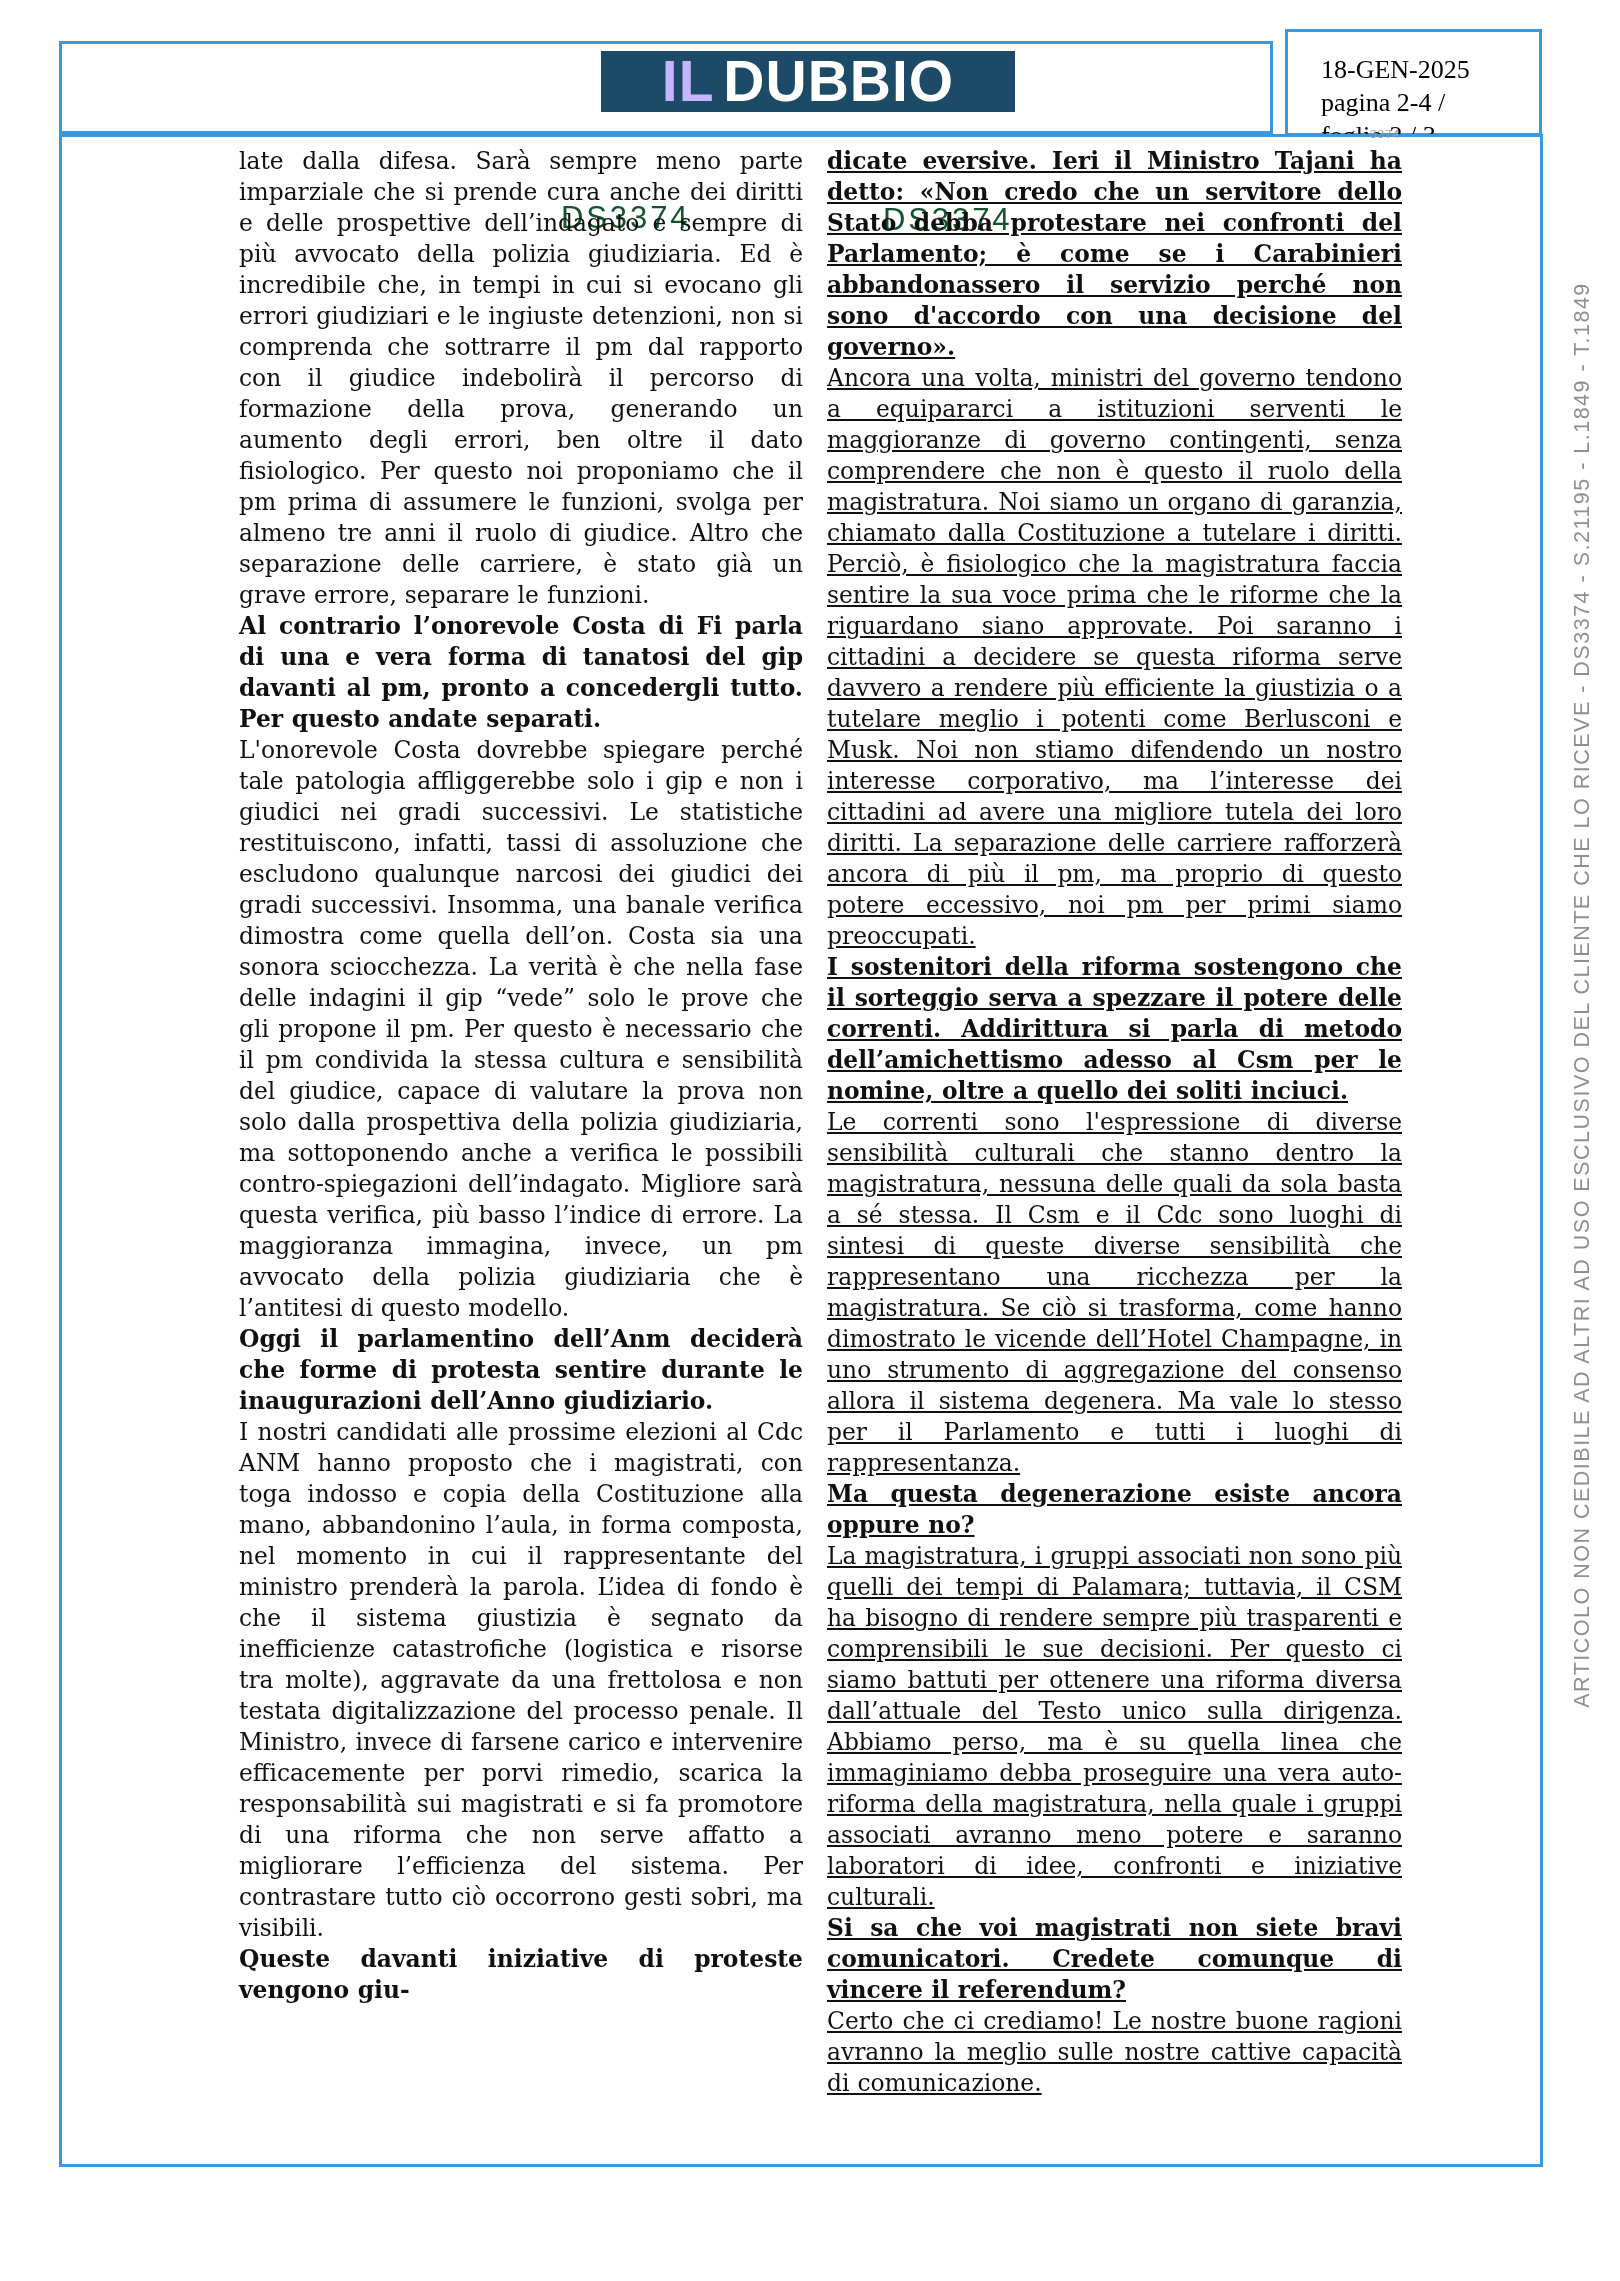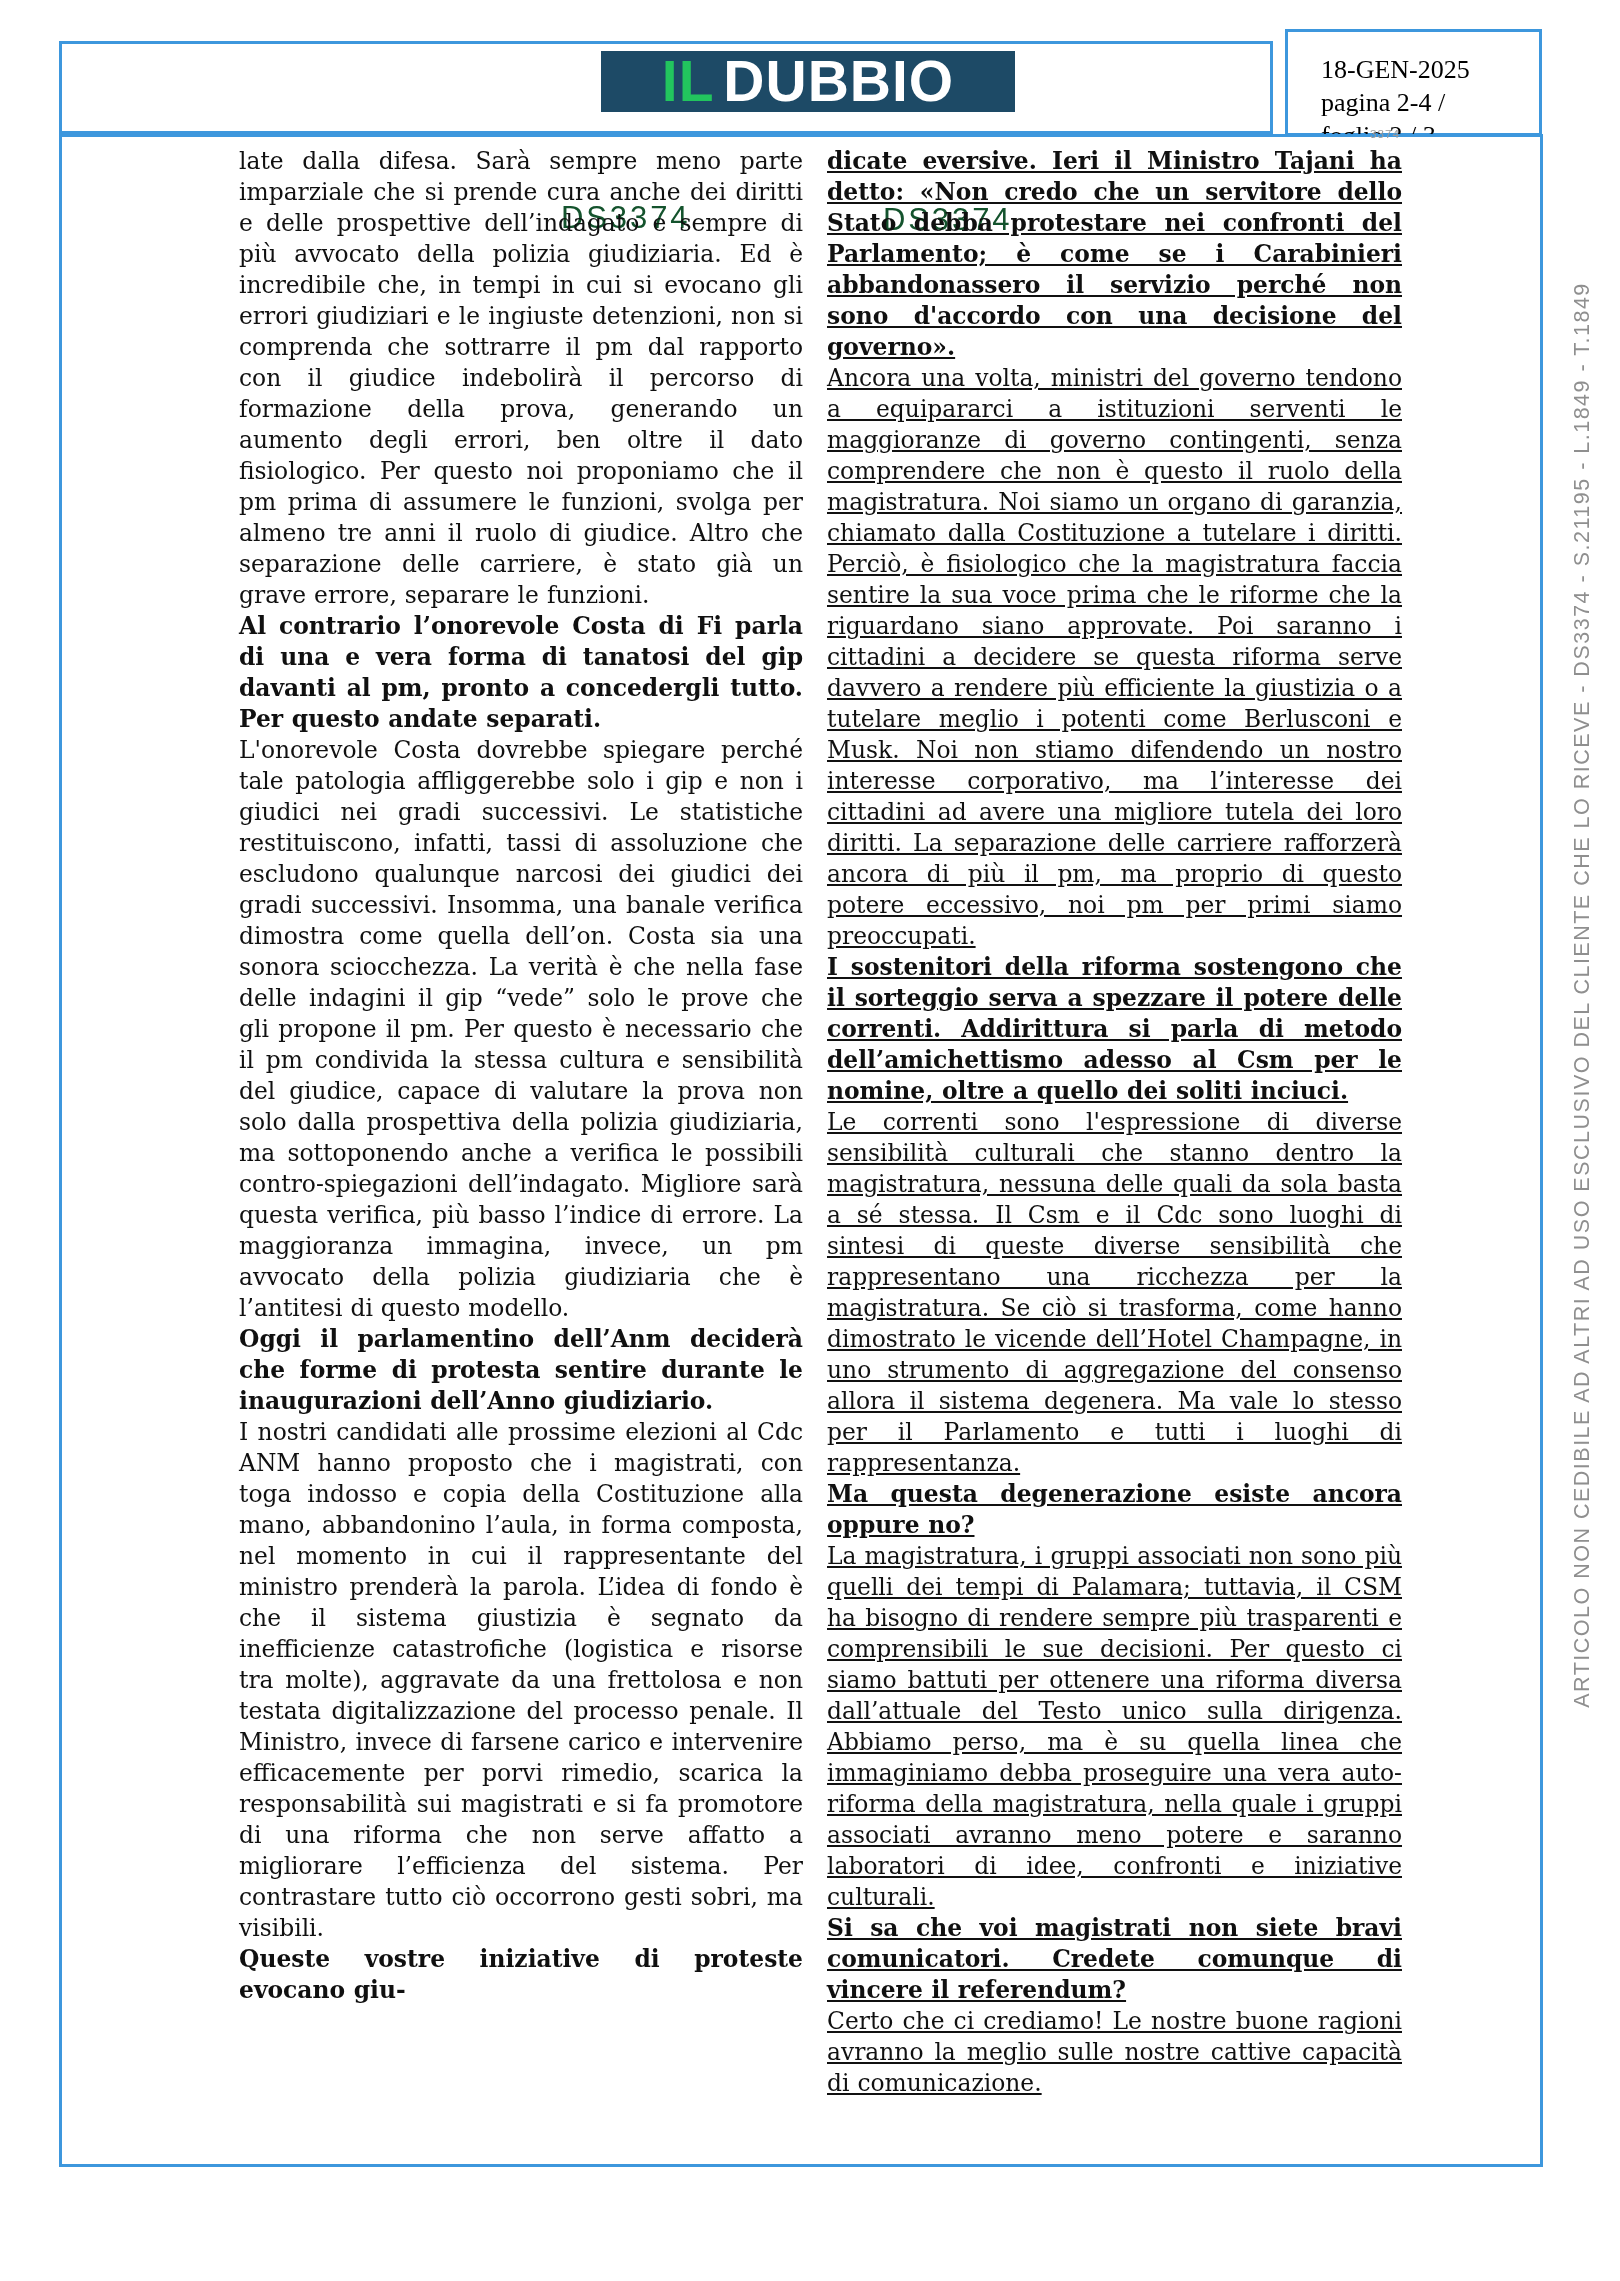--- a/index.html
+++ b/index.html
@@ -31,21 +31,21 @@
   .logo {
     position:absolute; left:601px; top:51px;
     width:414px; height:61px;
     background:#1d4a66;
     display:flex; align-items:center; justify-content:center;
     font-family:"Liberation Sans", sans-serif;
     font-weight:bold; font-size:57px; letter-spacing:1px;
     line-height:1;
     user-select:none;
   }
-  .logo .prefix { color:#22c55e; margin-right:8.8px; }
+  .logo .prefix { color:#c4b5fd; margin-right:8.8px; }
   .logo .name   { color:#ffffff; }
 
   
   .stamp {
     position:absolute; left:1285px; top:29px;
     width:257px; height:107px;
     border:3.9px solid #3d97dd;
     box-sizing:border-box;
     background:#ffffff;
     font-family:"Liberation Serif", serif;
@@ -116,21 +116,21 @@
 <div class="wm wm-left">DS3374</div>
 <div class="wm wm-right">DS3374</div>
 <div class="wm wm-corner">3374</div>
 
 <div class="col col-left">
   <p>late dalla difesa. Sarà sempre meno parte imparziale che si prende cura anche dei diritti e delle prospettive dell’indagato e sempre di più avvocato della polizia giudiziaria. Ed è incredibile che, in tempi in cui si evocano gli errori giudiziari e le ingiuste detenzioni, non si comprenda che sottrarre il pm dal rapporto con il giudice indebolirà il percorso di formazione della prova, generando un aumento degli errori, ben oltre il dato fisiologico. Per questo noi proponiamo che il pm prima di assumere le funzioni, svolga per almeno tre anni il ruolo di giudice. Altro che separazione delle carriere, è stato già un grave errore, separare le funzioni.</p>
   <p class="bold">Al contrario l’onorevole Costa di Fi parla di una e vera forma di tanatosi del gip davanti al pm, pronto a concedergli tutto. Per questo andate separati.</p>
   <p>L'onorevole Costa dovrebbe spiegare perché tale patologia affliggerebbe solo i gip e non i giudici nei gradi successivi. Le statistiche restituiscono, infatti, tassi di assoluzione che escludono qualunque narcosi dei giudici dei gradi successivi. Insomma, una banale verifica dimostra come quella dell’on. Costa sia una sonora sciocchezza. La verità è che nella fase delle indagini il gip “vede” solo le prove che gli propone il pm. Per questo è necessario che il pm condivida la stessa cultura e sensibilità del giudice, capace di valutare la prova non solo dalla prospettiva della polizia giudiziaria, ma sottoponendo anche a verifica le possibili contro-spiegazioni dell’indagato. Migliore sarà questa verifica, più basso l’indice di errore. La maggioranza immagina, invece, un pm avvocato della polizia giudiziaria che è l’antitesi di questo modello.</p>
   <p class="bold">Oggi il parlamentino dell’Anm deciderà che forme di protesta sentire durante le inaugurazioni dell’Anno giudiziario.</p>
   <p>I nostri candidati alle prossime elezioni al Cdc ANM hanno proposto che i magistrati, con toga indosso e copia della Costituzione alla mano, abbandonino l’aula, in forma composta, nel momento in cui il rappresentante del ministro prenderà la parola. L’idea di fondo è che il sistema giustizia è segnato da inefficienze catastrofiche (logistica e risorse tra molte), aggravate da una frettolosa e non testata digitalizzazione del processo penale. Il Ministro, invece di farsene carico e intervenire efficacemente per porvi rimedio, scarica la responsabilità sui magistrati e si fa promotore di una riforma che non serve affatto a migliorare l’efficienza del sistema. Per contrastare tutto ciò occorrono gesti sobri, ma visibili.</p>
-  <p class="bold">Queste vostre iniziative di proteste evocano giu-</p>
+  <p class="bold">Queste davanti iniziative di proteste vengono giu-</p>
 </div>
 
 <div class="col col-right">
   <p class="bold">dicate eversive. Ieri il Ministro Tajani ha detto: «Non credo che un servitore dello Stato debba protestare nei confronti del Parlamento; è come se i Carabinieri abbandonassero il servizio perché non sono d'accordo con una decisione del governo».</p>
   <p>Ancora una volta, ministri del governo tendono a equipararci a istituzioni serventi le maggioranze di governo contingenti, senza comprendere che non è questo il ruolo della magistratura. Noi siamo un organo di garanzia, chiamato dalla Costituzione a tutelare i diritti. Perciò, è fisiologico che la magistratura faccia sentire la sua voce prima che le riforme che la riguardano siano approvate. Poi saranno i cittadini a decidere se questa riforma serve davvero a rendere più efficiente la giustizia o a tutelare meglio i potenti come Berlusconi e Musk. Noi non stiamo difendendo un nostro interesse corporativo, ma l’interesse dei cittadini ad avere una migliore tutela dei loro diritti. La separazione delle carriere rafforzerà ancora di più il pm, ma proprio di questo potere eccessivo, noi pm per primi siamo preoccupati.</p>
   <p class="bold">I sostenitori della riforma sostengono che il sorteggio serva a spezzare il potere delle correnti. Addirittura si parla di metodo dell’amichettismo adesso al Csm per le nomine, oltre a quello dei soliti inciuci.</p>
   <p>Le correnti sono l'espressione di diverse sensibilità culturali che stanno dentro la magistratura, nessuna delle quali da sola basta a sé stessa. Il Csm e il Cdc sono luoghi di sintesi di queste diverse sensibilità che rappresentano una ricchezza per la magistratura. Se ciò si trasforma, come hanno dimostrato le vicende dell’Hotel Champagne, in uno strumento di aggregazione del consenso allora il sistema degenera. Ma vale lo stesso per il Parlamento e tutti i luoghi di rappresentanza.</p>
   <p class="bold">Ma questa degenerazione esiste ancora oppure no?</p>
   <p>La magistratura, i gruppi associati non sono più quelli dei tempi di Palamara; tuttavia, il CSM ha bisogno di rendere sempre più trasparenti e comprensibili le sue decisioni. Per questo ci siamo battuti per ottenere una riforma diversa dall’attuale del Testo unico sulla dirigenza. Abbiamo perso, ma è su quella linea che immaginiamo debba proseguire una vera auto-riforma della magistratura, nella quale i gruppi associati avranno meno potere e saranno laboratori di idee, confronti e iniziative culturali.</p>
   <p class="bold">Si sa che voi magistrati non siete bravi comunicatori. Credete comunque di vincere il referendum?</p>

